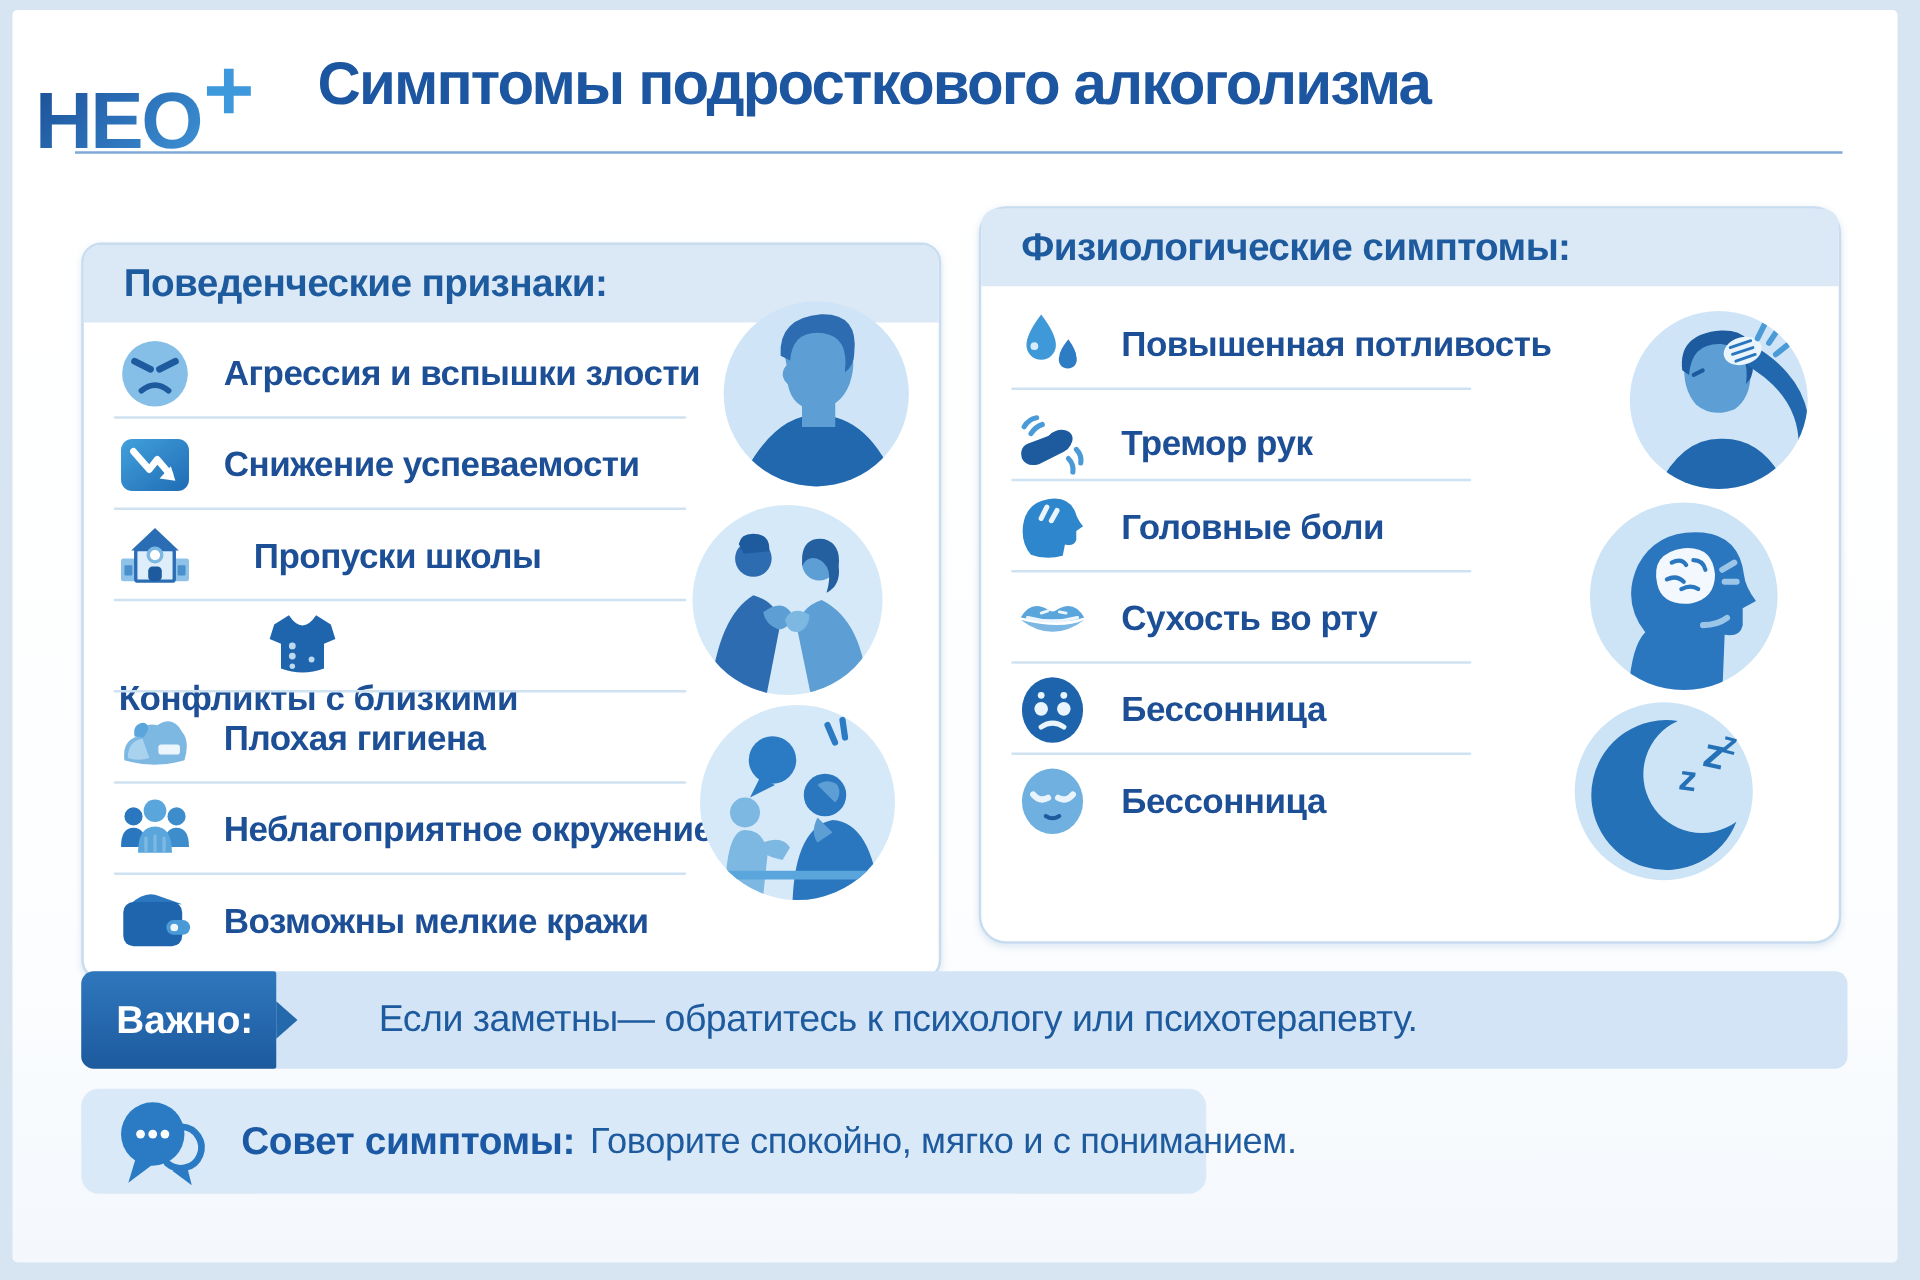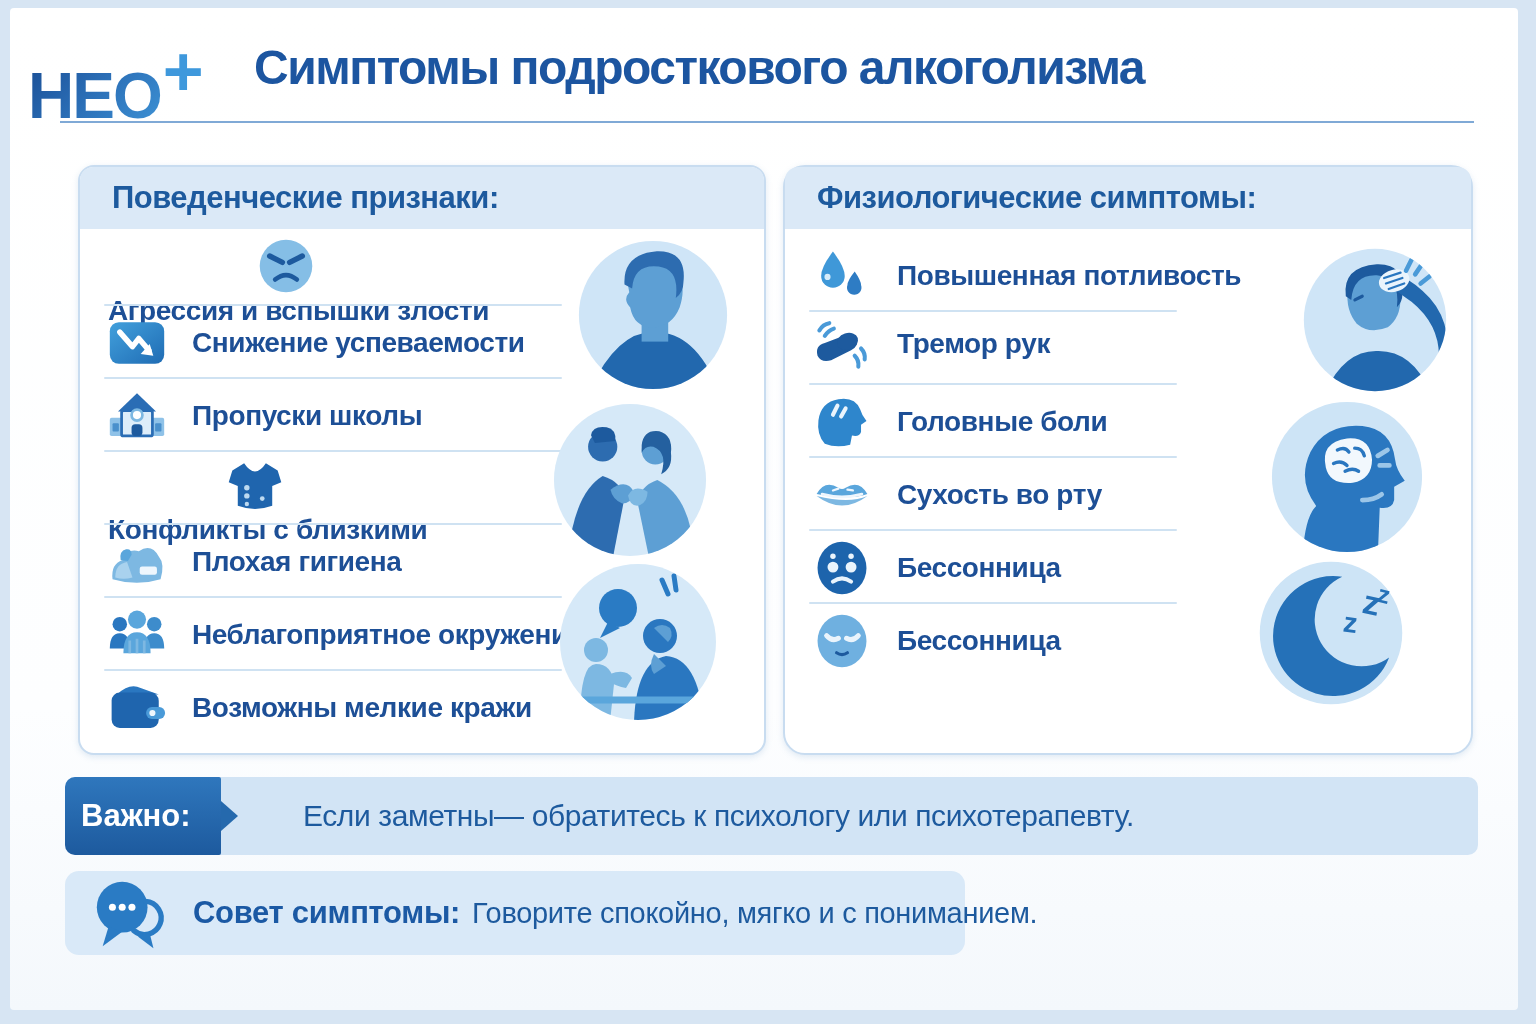--- a/index.html
+++ b/index.html
@@ -32,58 +32,58 @@
   }
   .header-rule{position:absolute;left:60px;top:121px;width:1414px;height:2px;background:#7fa9d6;}
 
   
   .panel{
     position:absolute;top:165px;height:590px;background:#ffffff;
     border:2px solid #c8dcf0;border-radius:16px;
     box-shadow:0 2px 6px rgba(120,160,200,.22);
     box-sizing:border-box;
   }
-  .panel.left{left:78px;width:688px;}
+  .panel.left{left:65px;width:688px;margin-top:29px;}
   .panel.right{left:783px;width:690px;border-radius:22px;}
   .panel-header{
     height:62px;background:#dbe9f7;border-radius:13px 13px 0 0;
     display:flex;align-items:center;padding-left:32px;
     font-size:31px;font-weight:bold;color:#1d5a9e;letter-spacing:-0.5px;
   }
   .rows{position:absolute;left:0;top:64px;right:0;bottom:0;}
   .row{position:absolute;left:28px;height:66px;display:flex;align-items:center;}
   .row .ricon{width:58px;height:58px;flex:none;margin-right:26px;}
   .row .rlabel{font-size:28px;font-weight:bold;color:#1d4f96;letter-spacing:-0.4px;white-space:nowrap;}
   .sep{position:absolute;left:24px;height:2px;background:#cfe2f2;border-radius:1px;}
   .panel.left  .sep{width:458px;}
   .panel.right .sep{width:368px;}
 
   
-  .panel.left  .row:nth-of-type(1){top:6px;flex-direction:column;}   .panel.left  .row:nth-of-type(2){top:79px;}
-  .panel.left  .row:nth-of-type(3){top:152px;} .panel.left  .row:nth-of-type(4){top:225px;flex-direction:column;}
+  .panel.left  .row:nth-of-type(1){top:6px;}   .panel.left  .row:nth-of-type(2){top:79px;}
+  .panel.left  .row:nth-of-type(3){top:152px;gap:24px;} .panel.left  .row:nth-of-type(4){top:225px;flex-direction:column;}
   .panel.left  .row:nth-of-type(5){top:298px;} .panel.left  .row:nth-of-type(6){top:371px;}
   .panel.left  .row:nth-of-type(7){top:444px;}
-  .panel.right .row:nth-of-type(1){top:12px;}  .panel.right .row:nth-of-type(2){top:80px;}
+  .panel.right .row:nth-of-type(1){top:12px;}  .panel.right .row:nth-of-type(2){top:91px;}
   .panel.right .row:nth-of-type(3){top:158px;} .panel.right .row:nth-of-type(4){top:231px;}
   .panel.right .row:nth-of-type(5){top:304px;} .panel.right .row:nth-of-type(6){top:377px;}
 
   
   .illus{position:absolute;}
   .illus svg{display:block;}
 
   
   .important{
     position:absolute;left:65px;top:777px;width:1413px;height:78px;
     background:#d2e4f5;border-radius:10px;
   }
   .important-label{
     position:absolute;left:0;top:0;width:156px;height:78px;
     background:linear-gradient(180deg,#2f77bd,#1d5a9e);
     border-radius:10px 2px 2px 10px;
-    display:flex;align-items:center;padding-left:16px;box-sizing:border-box;
+    display:flex;align-items:center;padding-left:28px;box-sizing:border-box;
     color:#ffffff;font-size:31px;font-weight:bold;
   }
   .important-label::after{
     content:'';position:absolute;right:-17px;top:50%;transform:translateY(-50%);
     border-top:15px solid transparent;border-bottom:15px solid transparent;
     border-left:17px solid #2569ad;
   }
   .important-text{
     position:absolute;left:238px;top:0;height:100%;display:flex;align-items:center;
     font-size:30px;color:#1d5a9e;letter-spacing:-0.4px;white-space:nowrap;

